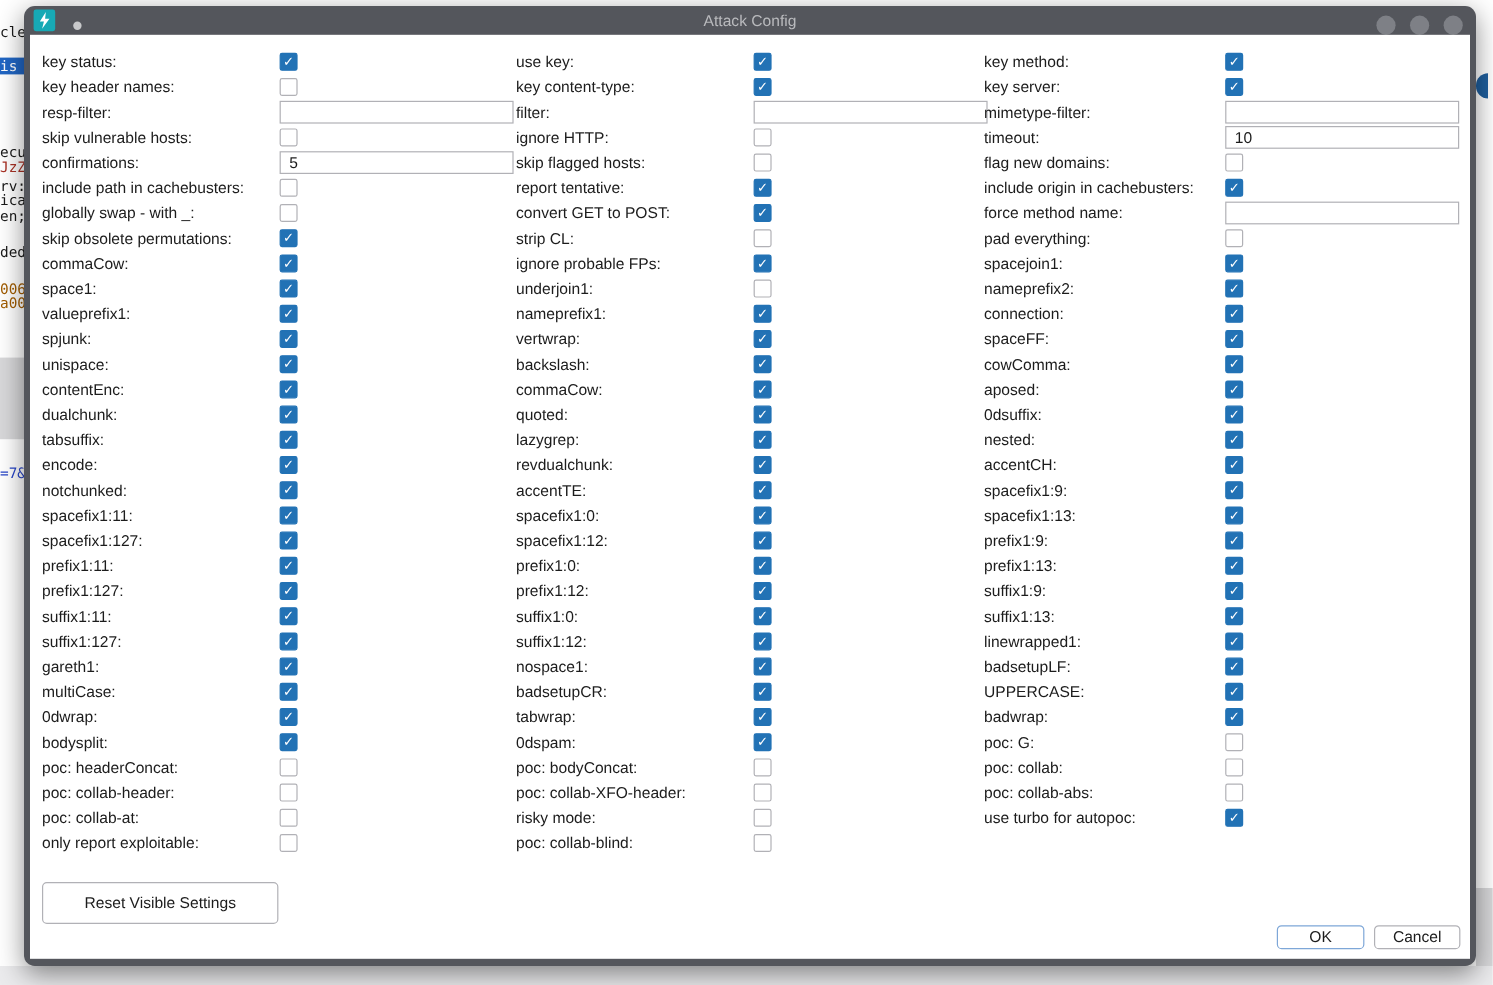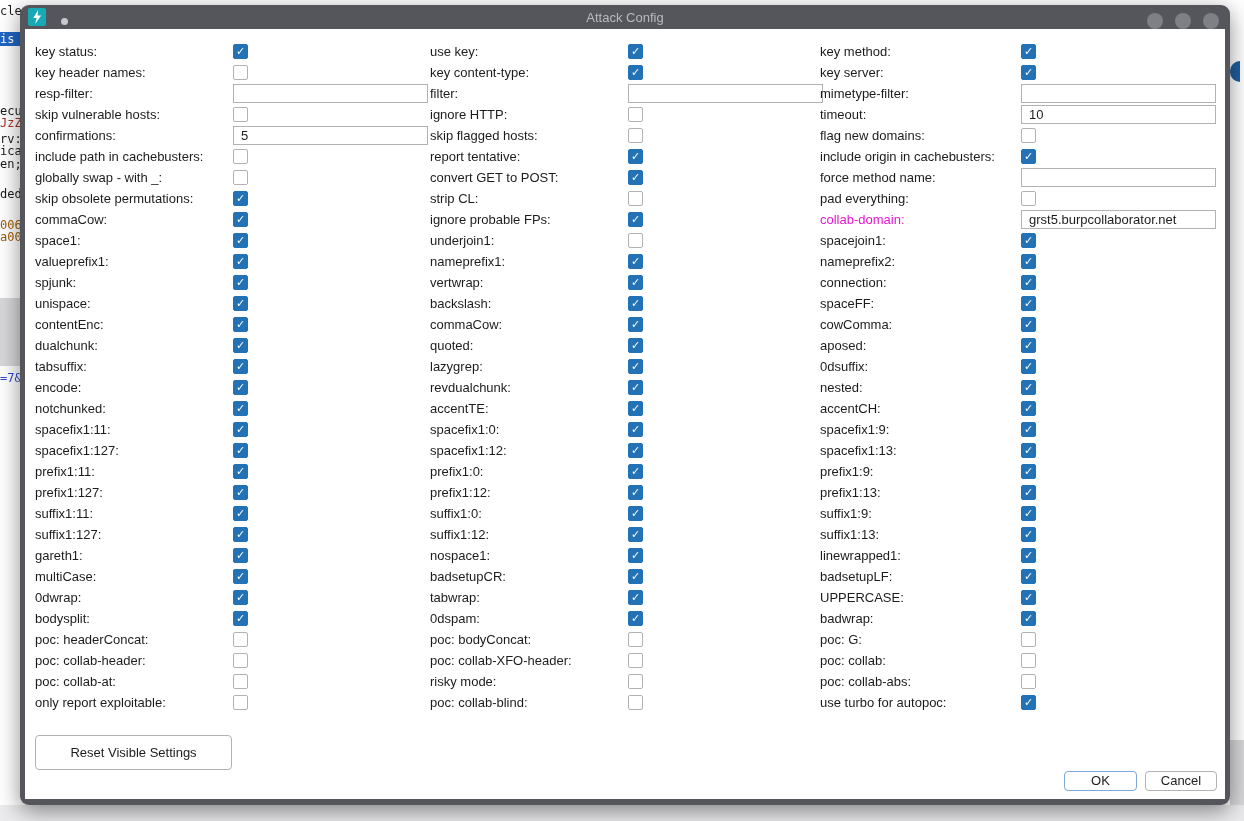--- a/index.html
+++ b/index.html
@@ -1,21 +1,21 @@
 <!DOCTYPE html>
 <html><head>
 <meta charset="utf-8">
 <style>
   html,body{margin:0;padding:0;}
   body{
     width:1244px;height:821px;position:relative;overflow:hidden;
     background:#ffffff;font-family:"Liberation Sans",sans-serif;
   }
   
-  .bg-frag{position:absolute;left:0;font:12px "DejaVu Sans Mono",monospace;white-space:pre;z-index:0;}
+  .bg-frag{position:absolute;left:0;font:12px "DejaVu Sans Mono",monospace;white-space:pre;z-index:0;margin-top:16px;}
   .bg-band-left{position:absolute;left:0;top:298px;width:20px;height:68px;background:#d8d8da;z-index:0;}
   .bg-band-right{position:absolute;left:1230px;top:740px;width:14px;height:65px;background:#d8d8da;z-index:0;}
   .bg-bottom-strip{position:absolute;left:0;top:805px;width:1244px;height:16px;background:#ebebed;z-index:0;}
   .bg-blue-pill{position:absolute;left:1230px;top:61px;width:10px;height:21px;background:#1f5f9e;border-radius:10px 0 0 10px;z-index:0;}
 
   
   .dialog{
     position:absolute;left:20px;top:5px;width:1210px;height:800px;
     background:#54565c;border-radius:9px;z-index:2;
     box-shadow:0 6px 22px rgba(0,0,0,.45);
@@ -158,21 +158,20 @@
         </div>
         <div class="column" style="left: 795px;">
           <div class="row"><span class="lbl">key method:</span><div class="cb on" style="left: 201px;">✓</div></div>
           <div class="row"><span class="lbl">key server:</span><div class="cb on" style="left: 201px;">✓</div></div>
           <div class="row"><span class="lbl">mimetype-filter:</span><input class="txt" style="left: 201px;"></div>
           <div class="row"><span class="lbl">timeout:</span><input class="txt" value="10" style="left: 201px;"></div>
           <div class="row"><span class="lbl">flag new domains:</span><div class="cb" style="left: 201px;"></div></div>
           <div class="row"><span class="lbl">include origin in cachebusters:</span><div class="cb on" style="left: 201px;">✓</div></div>
           <div class="row"><span class="lbl">force method name:</span><input class="txt" style="left: 201px;"></div>
           <div class="row"><span class="lbl">pad everything:</span><div class="cb" style="left: 201px;"></div></div>
-          <div class="row"><span class="lbl" style="color: rgb(232, 23, 208);">collab-domain:</span><input class="txt" value="grst5.burpcollaborator.net" style="left: 201px;"></div>
           <div class="row"><span class="lbl">spacejoin1:</span><div class="cb on" style="left: 201px;">✓</div></div>
           <div class="row"><span class="lbl">nameprefix2:</span><div class="cb on" style="left: 201px;">✓</div></div>
           <div class="row"><span class="lbl">connection:</span><div class="cb on" style="left: 201px;">✓</div></div>
           <div class="row"><span class="lbl">spaceFF:</span><div class="cb on" style="left: 201px;">✓</div></div>
           <div class="row"><span class="lbl">cowComma:</span><div class="cb on" style="left: 201px;">✓</div></div>
           <div class="row"><span class="lbl">aposed:</span><div class="cb on" style="left: 201px;">✓</div></div>
           <div class="row"><span class="lbl">0dsuffix:</span><div class="cb on" style="left: 201px;">✓</div></div>
           <div class="row"><span class="lbl">nested:</span><div class="cb on" style="left: 201px;">✓</div></div>
           <div class="row"><span class="lbl">accentCH:</span><div class="cb on" style="left: 201px;">✓</div></div>
           <div class="row"><span class="lbl">spacefix1:9:</span><div class="cb on" style="left: 201px;">✓</div></div>

